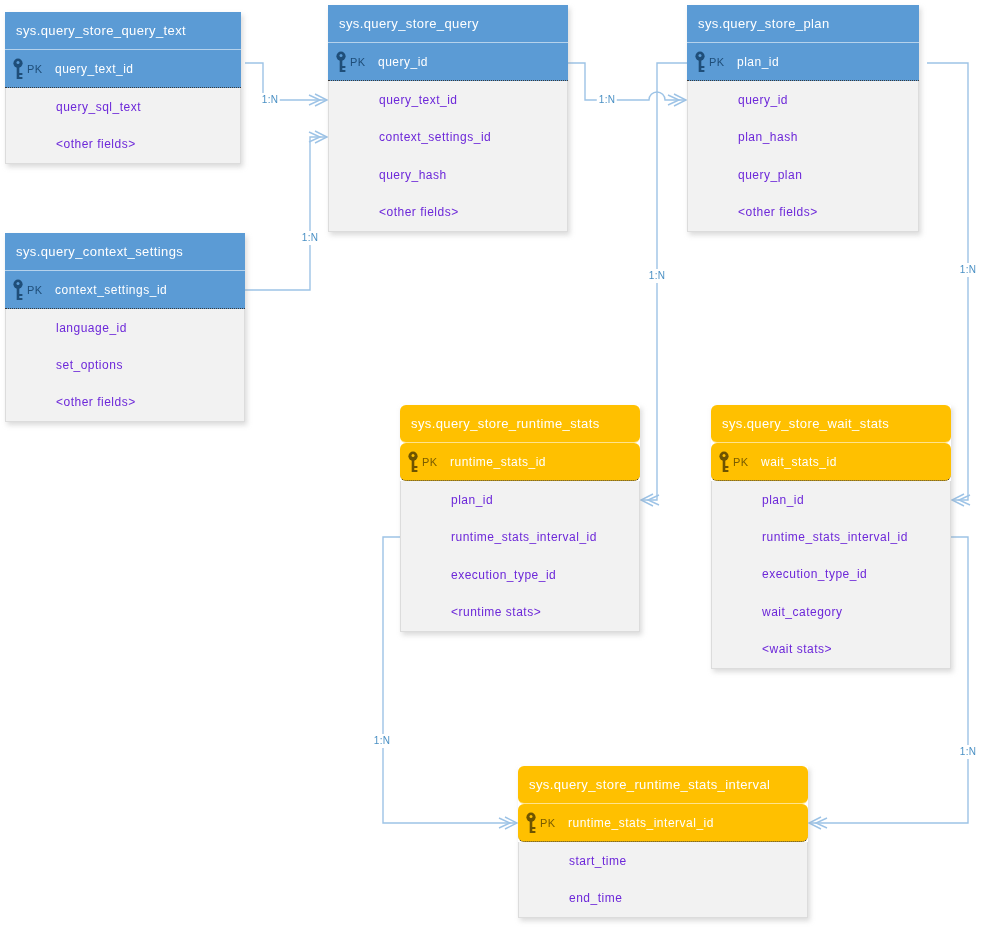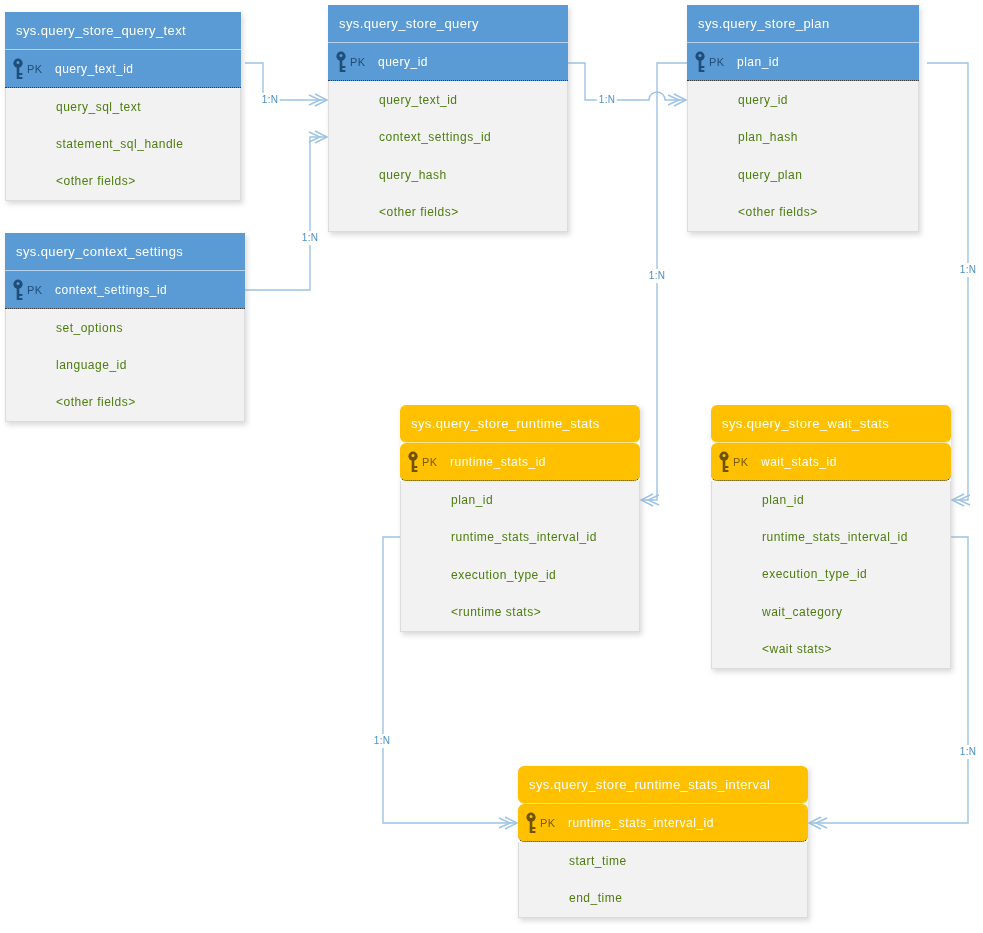--- a/index.html
+++ b/index.html
@@ -15,21 +15,21 @@
   .entity .thead{height:38px;line-height:38px;padding-left:11px;color:#ffffff;
     font-size:13px;letter-spacing:0.4px;box-sizing:border-box;
     border-bottom:1px solid rgba(255,255,255,0.55);white-space:nowrap;overflow:hidden;}
   .entity .pkrow{height:38px;display:flex;align-items:center;box-sizing:border-box;
     border-bottom:1px dotted #3a3a3a;position:relative;}
   .entity .pkrow .keywrap{width:14px;margin-left:7px;display:flex;align-items:center;}
   .entity .pkrow .pkbadge{font-size:11px;letter-spacing:0.3px;margin-left:1px;}
   .entity .pkrow .pkfield{color:#ffffff;font-size:12px;letter-spacing:0.5px;
     position:absolute;left:50px;white-space:nowrap;}
   .entity .tbody{background:#f2f2f2;border:1px solid #dcdcdc;border-top:none;box-sizing:border-box;}
-  .entity .frow{color:#4d7c0f;font-size:12px;letter-spacing:0.5px;
+  .entity .frow{color:#6d28d9;font-size:12px;letter-spacing:0.5px;
     padding-left:50px;display:flex;align-items:center;box-sizing:border-box;white-space:nowrap;}
 
   .blue .thead,.blue .pkrow{background:#5b9bd5;}
   .blue .pkbadge{color:#1f4e79;}
   .orange .thead,.orange .pkrow{background:#ffc000;border-radius:6px;}
   .orange .pkbadge{color:#7a5c00;}
 
   .row374{height:37.33px;}
   .row375{height:37.5px;}
   .row37x{height:37.4px;}
@@ -86,21 +86,20 @@
               <rect x="7" y="19" width="3.4" height="2"></rect>
             </g>
             <circle cx="6" cy="4.4" r="1.5" fill="#5b9bd5"></circle>
           </svg>
       </span>
       <span class="pkbadge">PK</span>
       <span class="pkfield">query_text_id</span>
     </div>
     <div class="tbody">
       <div class="frow row374">query_sql_text</div>
-      <div class="frow row374">statement_sql_handle</div>
       <div class="frow row374">&lt;other fields&gt;</div>
     </div>
   </div>
 
   <div class="entity blue" style="left:328px;top:5px;width:240px;">
     <div class="thead">sys.query_store_query</div>
     <div class="pkrow">
       <span class="keywrap">
         <svg width="13" height="22" viewBox="0 0 13 22">
             <g fill="#1f4e79">
@@ -159,22 +158,22 @@
               <rect x="7" y="15" width="3.4" height="2"></rect>
               <rect x="7" y="19" width="3.4" height="2"></rect>
             </g>
             <circle cx="6" cy="4.4" r="1.5" fill="#5b9bd5"></circle>
           </svg>
       </span>
       <span class="pkbadge">PK</span>
       <span class="pkfield">context_settings_id</span>
     </div>
     <div class="tbody">
+      <div class="frow row374">language_id</div>
       <div class="frow row374">set_options</div>
-      <div class="frow row374">language_id</div>
       <div class="frow row374">&lt;other fields&gt;</div>
     </div>
   </div>
 
   <div class="entity orange" style="left:400px;top:405px;width:240px;">
     <div class="thead">sys.query_store_runtime_stats</div>
     <div class="pkrow">
       <span class="keywrap">
         <svg width="13" height="22" viewBox="0 0 13 22">
             <g fill="#6e5400">

